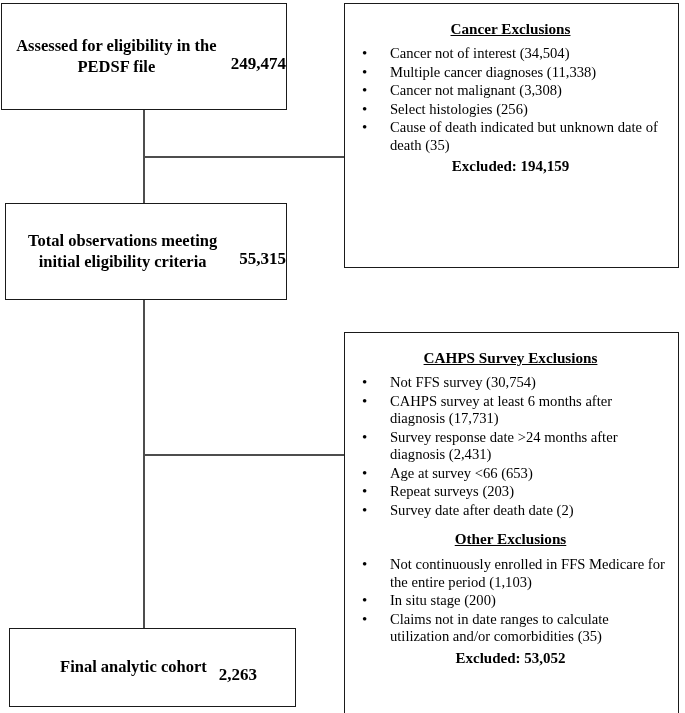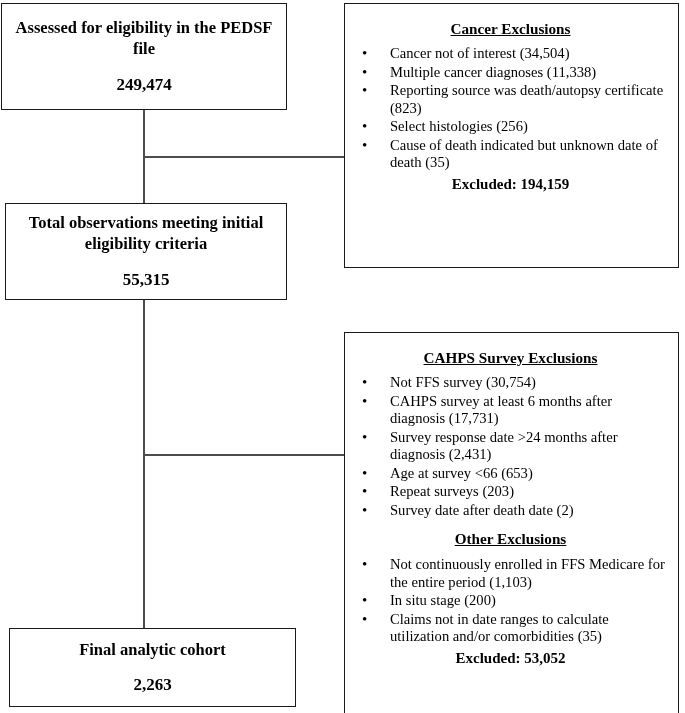--- a/index.html
+++ b/index.html
@@ -22,21 +22,20 @@
   
   .box {
     position: absolute;
     box-sizing: border-box;
     border: 1.5px solid #1a1a1a;
     background: #ffffff;
   }
 
   .flow-box {
     display: flex;
-    flex-direction: column;
     align-items: center;
     justify-content: center;
     text-align: center;
     font-weight: bold;
     font-size: 16.5px;
     line-height: 1.25;
   }
   .flow-title {
     padding: 0 12px;
   }
@@ -120,21 +119,21 @@
   <div class="box flow-box" style="left:9px; top:628px; width:287px; height:79px;">
     <div class="flow-title">Final analytic cohort</div>
     <div class="flow-count">2,263</div>
   </div>
 
   <div class="box excl-box" style="left:344px; top:3px; width:335px; height:265px;">
     <div class="excl-heading">Cancer Exclusions</div>
     <ul class="excl-list">
       <li>Cancer not of interest (34,504)</li>
       <li>Multiple cancer diagnoses (11,338)</li>
-      <li>Reporting source was death/autopsy certificate (823)</li>
+      <li>Cancer not malignant (3,308)</li>
       <li>Select histologies (256)</li>
       <li>Cause of death indicated but unknown date of death (35)</li>
     </ul>
     <div class="excl-total">Excluded: 194,159</div>
   </div>
 
   <div class="box excl-box" style="left:344px; top:332px; width:335px; height:426px;">
     <div class="excl-heading">CAHPS Survey Exclusions</div>
     <ul class="excl-list">
       <li>Not FFS survey (30,754)</li>

